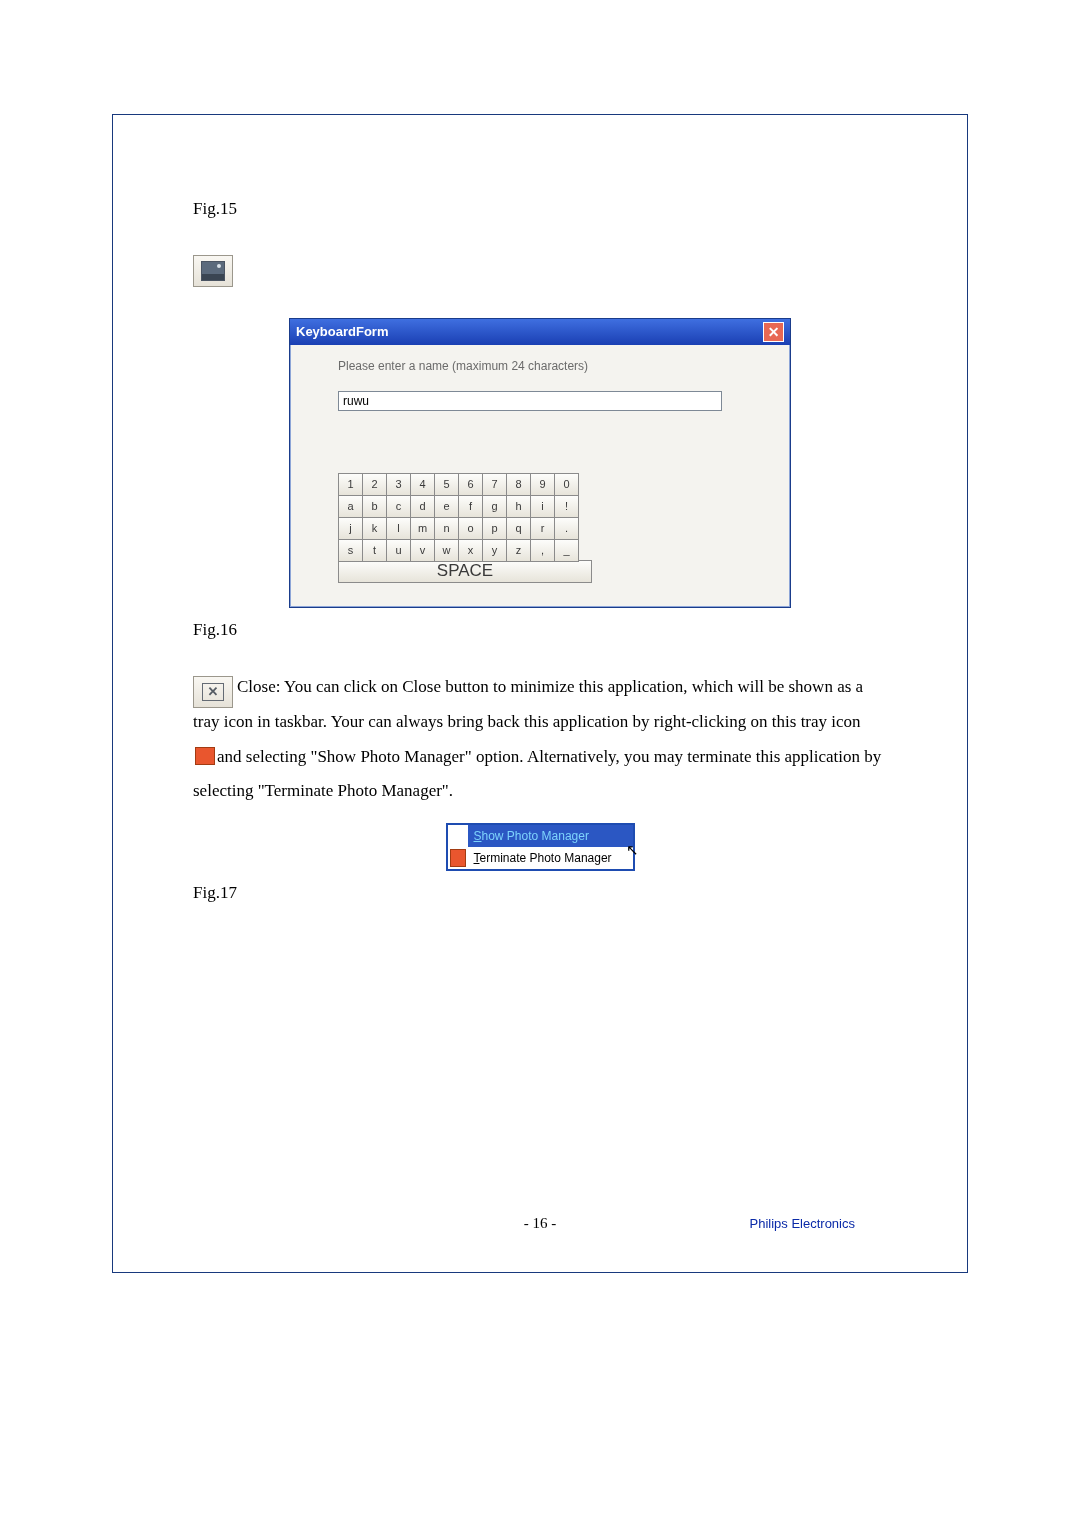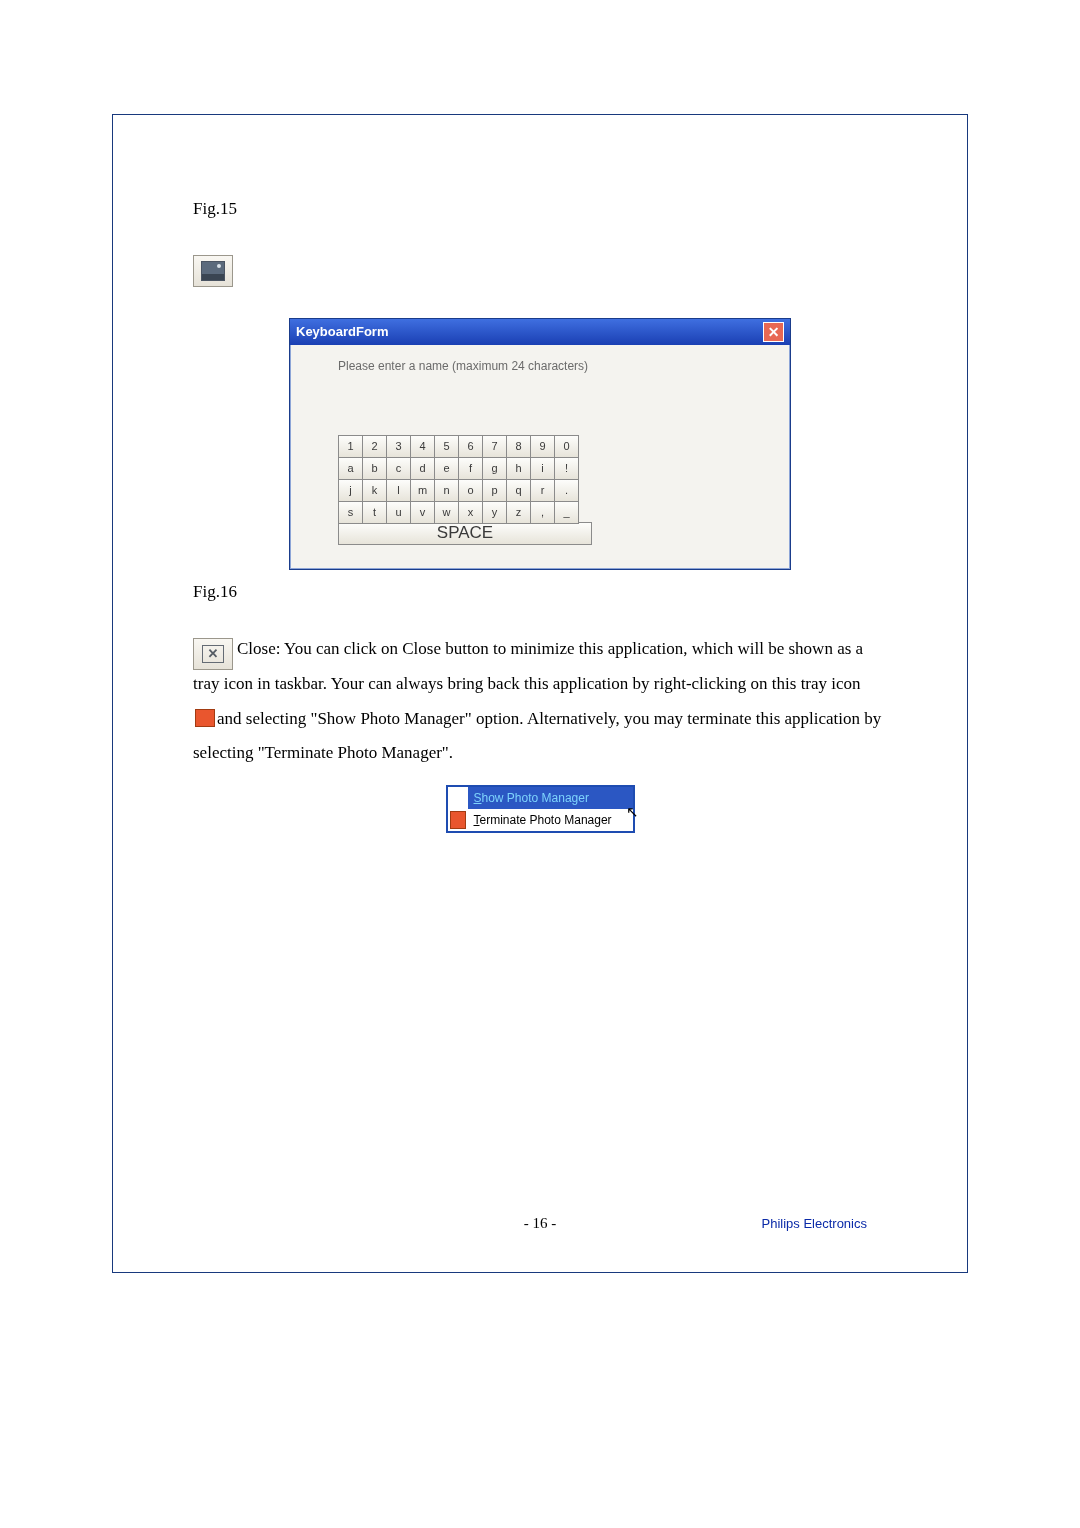--- a/index.html
+++ b/index.html
@@ -41,21 +41,21 @@
   .tray-box { width: 185px; background:#fff; border: 2px solid #1e4cb1; font-family: Tahoma, Arial, sans-serif; font-size: 12px; box-shadow: 0 0 0 1px #c6d3ee inset; position: relative; }
   .tray-menu { }
   .tray-item { display:flex; align-items:center; height: 22px; }
   .tray-iconcol { width: 20px; height: 22px; background:#fff; display:flex; align-items:center; justify-content:center; }
   .tray-item.highlight .tray-label { background:#2b57c3; color:#7dd3fc; }
   .tray-label { flex:1; padding: 0 6px; background:#fff; color:#000000; height:100%; display:flex; align-items:center; }
   .tray-cursor { position:absolute; right:-6px; top:16px; font-size: 15px; color:#000; }
 
   .footer { position: absolute; left: 0; right: 0; bottom: 40px; display:flex; justify-content:center; align-items:center; font-family: "Times New Roman", serif; font-size: 15px; }
   .footer .pageno { }
-  .footer .company { position:absolute; right: 100px; font-family: Arial, sans-serif; font-size: 13px; color: #0a2aa8; margin-left: 16px; }
+  .footer .company { position:absolute; right: 112px; font-family: Arial, sans-serif; font-size: 13px; color: #0a2aa8; margin-left: 16px; }
   .mnemonic { text-decoration: underline; }
 </style>
 </head>
 <body>
 
 <div class="page">
   <div class="inner-border">
 
     <div class="fig-label">Fig.15</div>
 
@@ -66,20 +66,21 @@
     </p>
 
     <div class="kbform-wrap">
       <div class="kbform">
         <div class="kbform-title">
           <span>KeyboardForm</span>
           <span class="kb-closebtn">✕</span>
         </div>
         <div class="kbform-body">
           <div class="kb-prompt">Please enter a name (maximum 24 characters)</div>
+          <input class="kb-input" type="text" value="ruwu" style="">
           <div class="kb-lower">
             <div class="kb-grid">
               <div class="kb-row" id="kbrow1">
                   <div class="kb-key">1</div>
                   <div class="kb-key">2</div>
                   <div class="kb-key">3</div>
                   <div class="kb-key">4</div>
                   <div class="kb-key">5</div>
                   <div class="kb-key">6</div>
                   <div class="kb-key">7</div>
@@ -153,20 +154,21 @@
               </div>
             <div class="tray-label">
                 <span><span class="mnemonic">T</span><span>erminate Photo Manager</span></span>
               </div>
           </div>
         </div>
         <span class="tray-cursor">↖</span>
       </div>
     </div>
 
+    <div class="fig-label">Fig.17</div>
 
     <div class="footer">
       <span class="pageno">- 16 -</span>
       <span class="company">Philips Electronics</span>
     </div>
 
   </div>
 </div>
 
 </body></html>

